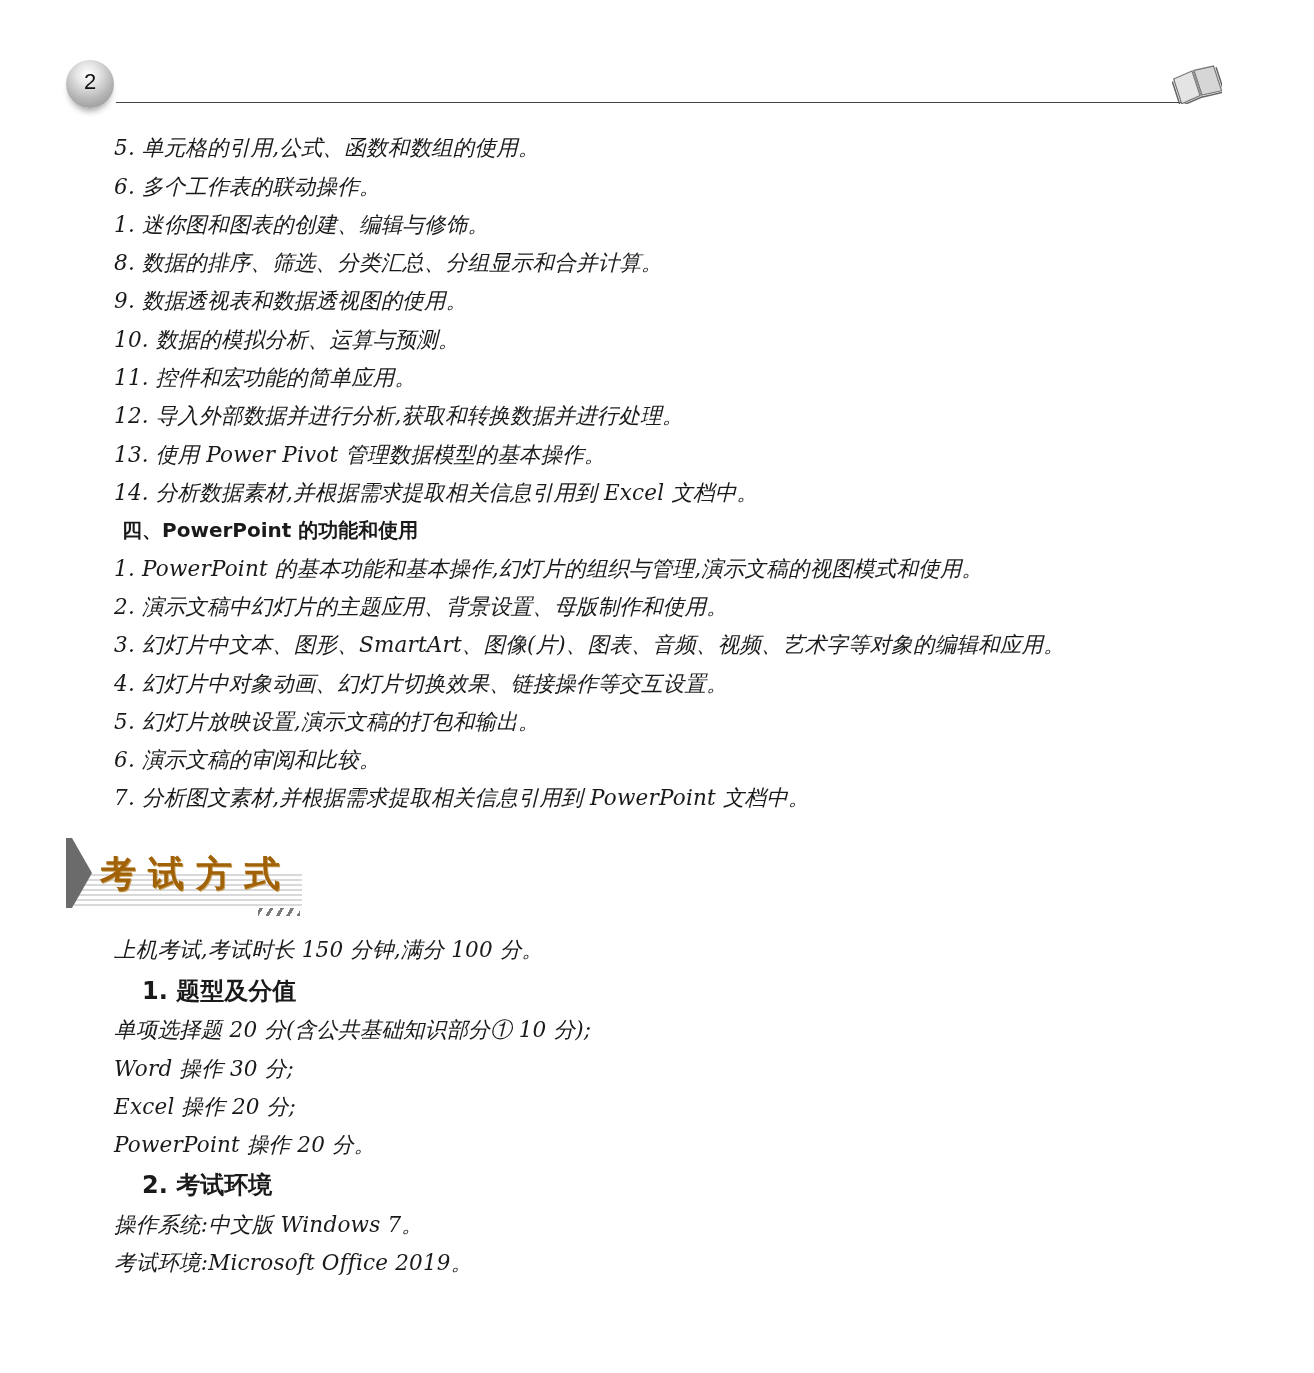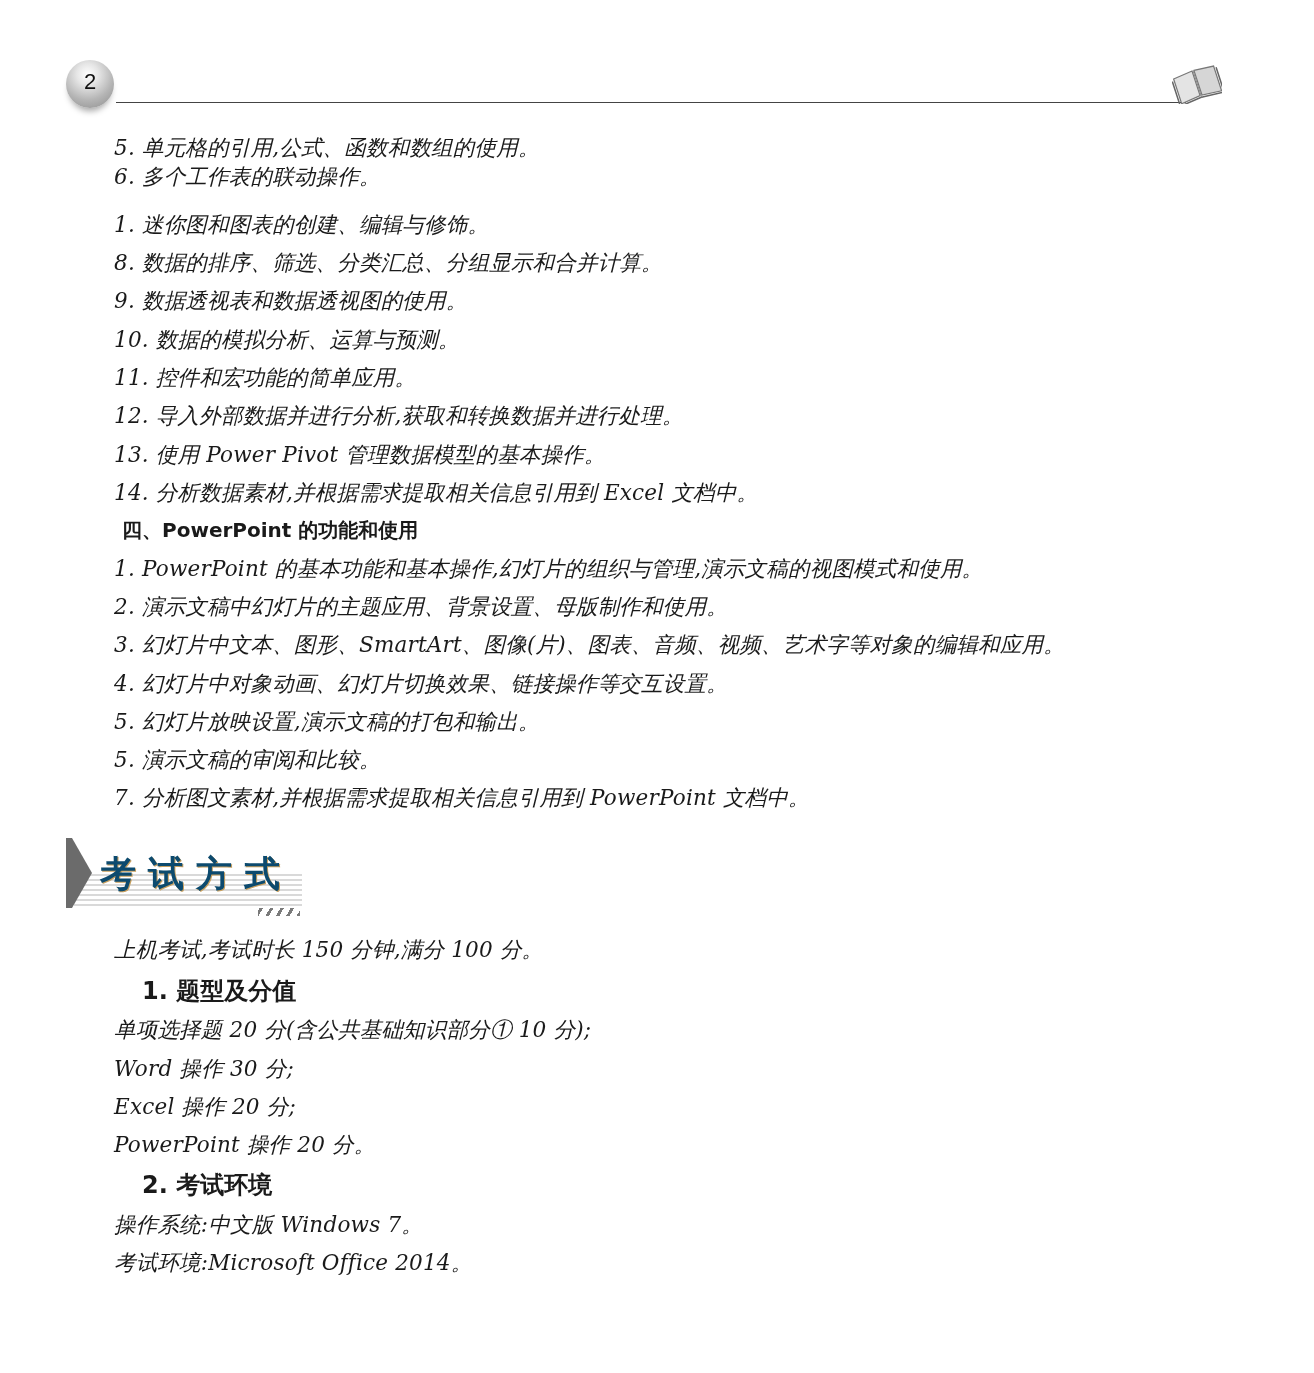--- a/index.html
+++ b/index.html
@@ -123,21 +123,21 @@
         transparent 3px, transparent 9px
       );
     }
     .banner-title {
       position: absolute;
       left: 34px; top: 12px;
       font-family: "DejaVu Sans", "Liberation Sans", sans-serif;
       font-weight: bold;
       font-size: 36px;
       letter-spacing: 12px;
-      color: #0c4a6e;
+      color: #a16207;
       text-shadow: 1px 1px 0 #c8a060;
       white-space: nowrap;
     }
   </style>
 </head>
 <body>
 
 <div class="page-header">
   <div class="page-ball">
     <span class="page-number">2</span>
@@ -148,53 +148,53 @@
       <path d="M4 10 L24 8 L24 34 L4 36 Z" fill="#e4e4e4" stroke="#777" stroke-width="1.2"></path>
       <path d="M26 8 L46 10 L46 36 L26 34 Z" fill="#d6d6d6" stroke="#777" stroke-width="1.2"></path>
       <path d="M2 12 L2 38 L24 36 L26 36 L48 38 L48 12" fill="none" stroke="#666" stroke-width="1.5"></path>
       <line x1="25" y1="8" x2="25" y2="36" stroke="#888" stroke-width="1"></line>
     </g>
   </svg>
 </div>
 
 <div class="content">
   <div class="line" style="top:134px">5. 单元格的引用,公式、函数和数组的使用。</div>
-  <div class="line" style="top:163px">6. 多个工作表的联动操作。</div>
+  <div class="line" style="top:173px">6. 多个工作表的联动操作。</div>
   <div class="line" style="top:211px">1. 迷你图和图表的创建、编辑与修饰。</div>
   <div class="line" style="top:249px">8. 数据的排序、筛选、分类汇总、分组显示和合并计算。</div>
   <div class="line" style="top:287px">9. 数据透视表和数据透视图的使用。</div>
   <div class="line" style="top:326px">10. 数据的模拟分析、运算与预测。</div>
   <div class="line" style="top:364px">11. 控件和宏功能的简单应用。</div>
   <div class="line" style="top:402px">12. 导入外部数据并进行分析,获取和转换数据并进行处理。</div>
   <div class="line" style="top:441px">13. 使用 Power Pivot 管理数据模型的基本操作。</div>
   <div class="line" style="top:479px">14. 分析数据素材,并根据需求提取相关信息引用到 Excel 文档中。</div>
 </div>
 
 <div class="content">
   <div class="sub-heading" style="top:516px">四、PowerPoint 的功能和使用</div>
   <div class="line" style="top:555px">1. PowerPoint 的基本功能和基本操作,幻灯片的组织与管理,演示文稿的视图模式和使用。</div>
   <div class="line" style="top:593px">2. 演示文稿中幻灯片的主题应用、背景设置、母版制作和使用。</div>
   <div class="line" style="top:631px">3. 幻灯片中文本、图形、SmartArt、图像(片)、图表、音频、视频、艺术字等对象的编辑和应用。</div>
   <div class="line" style="top:670px">4. 幻灯片中对象动画、幻灯片切换效果、链接操作等交互设置。</div>
   <div class="line" style="top:708px">5. 幻灯片放映设置,演示文稿的打包和输出。</div>
-  <div class="line" style="top:746px">5. 演示文稿的审阅和比较。</div>
+  <div class="line" style="top:746px">6. 演示文稿的审阅和比较。</div>
   <div class="line" style="top:784px">7. 分析图文素材,并根据需求提取相关信息引用到 PowerPoint 文档中。</div>
 </div>
 
 <div class="section-banner">
   <div class="banner-stripes"></div>
   <div class="banner-arrow-stem"></div>
   <div class="banner-arrow" style="left:6px"></div>
   <div class="banner-slashes"></div>
   <div class="banner-title">考试方式</div>
 </div>
 
 <div class="content">
   <div class="line" style="top:936px">上机考试,考试时长 150 分钟,满分 100 分。</div>
   <div class="sub-heading big" style="top:975px">1. 题型及分值</div>
   <div class="line" style="top:1016px">单项选择题 20 分(含公共基础知识部分① 10 分);</div>
   <div class="line" style="top:1055px">Word 操作 30 分;</div>
   <div class="line" style="top:1093px">Excel 操作 20 分;</div>
   <div class="line" style="top:1131px">PowerPoint 操作 20 分。</div>
   <div class="sub-heading big" style="top:1169px">2. 考试环境</div>
   <div class="line" style="top:1211px">操作系统:中文版 Windows 7。</div>
-  <div class="line" style="top:1249px">考试环境:Microsoft Office 2014。</div>
+  <div class="line" style="top:1249px">考试环境:Microsoft Office 2019。</div>
 </div>
 
 </body></html>

